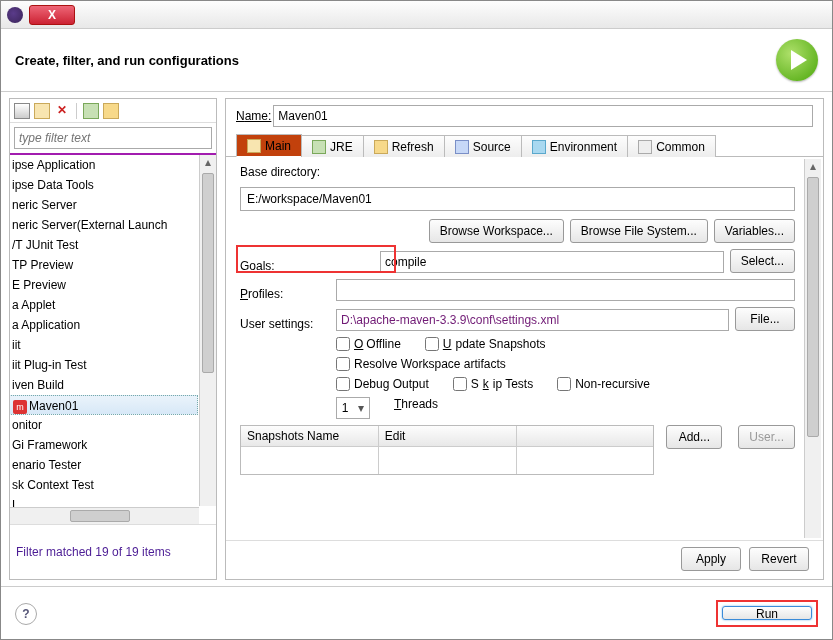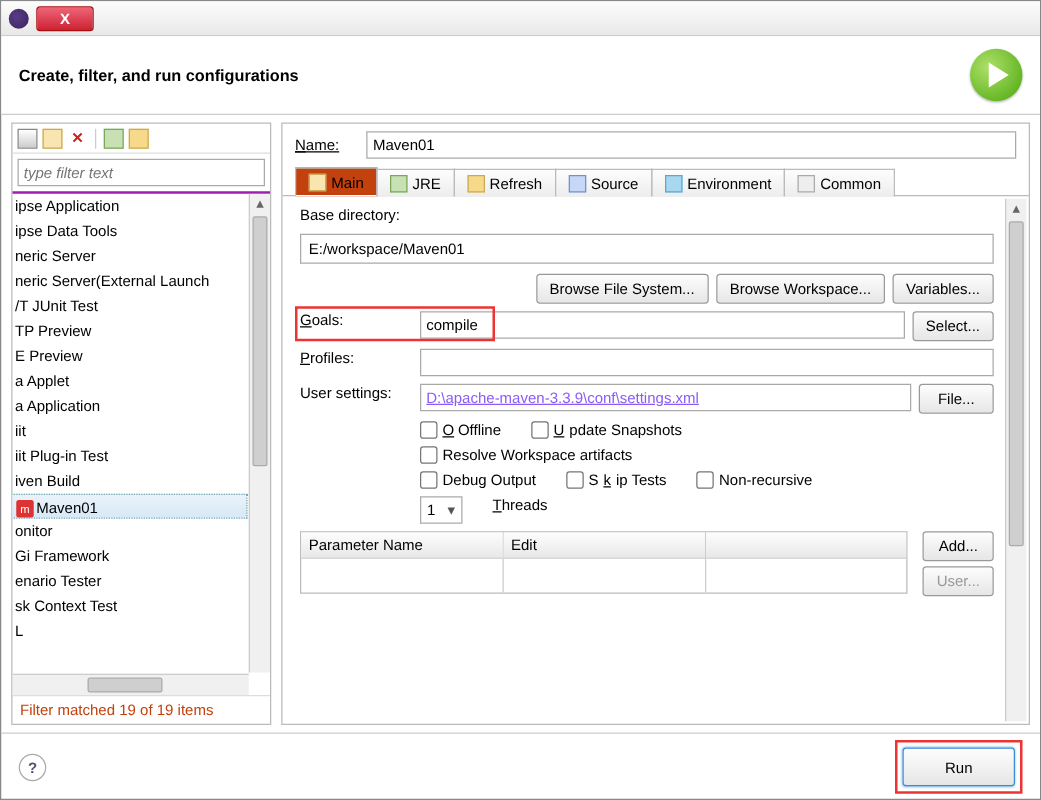--- a/index.html
+++ b/index.html
@@ -37,70 +37,70 @@
 .tree { flex: 1; overflow: hidden; border-top: 2px solid #a21caf; position: relative; }
 .tree-inner { position: absolute; top: 0; left: -14px; right: 18px; }
 .tree-item { height: 20px; line-height: 20px; padding: 0 4px 0 16px; white-space: nowrap; cursor: pointer; }
 .tree-item.sel { background: linear-gradient(#eaf3fb,#d7e8f7); border: 1px dotted #7aa; }
 .tree-item .m { display: inline-block; width: 14px; height: 14px; background: #d33; color: #fff; font-size: 9px; text-align: center; line-height: 14px; border-radius: 2px; margin-right: 2px; vertical-align: middle; }
 .vscroll { position: absolute; right: 0; top: 0; bottom: 18px; width: 17px; background: #f0f0f0; border-left: 1px solid #ccc; }
 .vscroll .thumb { position: absolute; left: 2px; right: 2px; top: 18px; height: 200px; background: #cfcfcf; border: 1px solid #aaa; border-radius: 2px; }
 .vscroll .arr { height: 17px; text-align: center; color: #666; }
 .hscroll { position: absolute; left: 0; right: 17px; bottom: 0; height: 17px; background: #f0f0f0; border-top: 1px solid #ccc; }
 .hscroll .hthumb { position: absolute; top: 2px; bottom: 2px; left: 60px; width: 60px; background: #cfcfcf; border: 1px solid #aaa; border-radius: 2px; }
-.tree-footer { padding: 4px 6px; border-top: 1px solid #ddd; color: #c2410c; }
-
-
-.name-row { display: flex; align-items: center; gap: 22px; padding: 6px 10px 4px; }
+.tree-footer { padding: 20px 6px; border-top: 1px solid #ddd; color: #4c1d95; }
+
+
+.name-row { display: flex; align-items: center; gap: 2px; padding: 6px 10px 4px; }
 .name-row label { text-decoration: underline; text-decoration-style: solid; }
 .txt { border: 1px solid #aaa; height: 22px; padding: 2px 4px; background: #fff; }
 .name-row .txt { flex: 1; }
 
 .tabs { display: flex; align-items: flex-end; padding: 0 10px; height: 26px; border-bottom: 1px solid #bbb; gap: 0; }
 .tab { padding: 4px 10px 3px; border: 1px solid #bbb; border-bottom: none; margin-right: -1px; background: linear-gradient(#fdfdfd,#ededed); cursor: pointer; display: flex; align-items: center; gap: 4px; position: relative; top: 1px; }
 .tab.active { background: #c2410c; border-bottom: 1px solid #fff; }
 .tab .ti { width: 14px; height: 14px; display: inline-block; }
 .ti-main { background: #f8e5b0; border: 1px solid #caa95a; }
 .ti-jre { background: #c7e0b4; border: 1px solid #7aa85a; }
 .ti-ref { background: #f7d98a; border: 1px solid #caa95a; }
 .ti-src { background: #c7d8f7; border: 1px solid #7a8fc7; }
 .ti-env { background: #a8d8f0; border: 1px solid #5aa8cc; }
 .ti-com { background: #eee; border: 1px solid #aaa; }
 
 .form-area { flex: 1; overflow: auto; padding: 8px 28px 8px 14px; display: flex; flex-direction: column; gap: 6px; position: relative; }
 .form-area .vscroll { right: 2px; top: 2px; bottom: 2px; }
-.row { display: flex; align-items: flex-start; gap: 6px; }
+.row { display: flex; align-items: flex-end; gap: 6px; }
 .lbl { width: 90px; }
 .u { text-decoration: underline; }
 .btn { height: 24px; padding: 0 10px; background: linear-gradient(#fdfdfd,#e6e6e6); border: 1px solid #999; border-radius: 3px; cursor: pointer; min-width: 60px; }
 .btn.default { border: 1px solid #3a8bd8; box-shadow: 0 0 2px #6ab0ea; }
 .bdir { border: 1px solid #aaa; padding: 4px 6px; background: #fff; margin: 2px 0; }
 .btnrow-r { display: flex; justify-content: flex-end; gap: 6px; }
 .highlight-goals { position: absolute; border: 2px solid #e33; pointer-events: none; }
 .chk { display: flex; align-items: center; gap: 4px; }
 .chk input { width: 14px; height: 14px; }
 .opts { display: flex; flex-wrap: wrap; gap: 8px 24px; margin-left: 96px; }
 .spin { width: 34px; height: 22px; border: 1px solid #aaa; display: inline-flex; align-items: center; }
 .spin span { flex: 1; text-align: center; }
 .spin .ar { width: 14px; text-align: center; color: #555; }
 
 .ptable { border: 1px solid #bbb; height: 50px; display: flex; }
 .ptable .col { flex: 1; border-right: 1px solid #ccc; }
 .ptable .hd { background: linear-gradient(#fdfdfd,#e8e8e8); border-bottom: 1px solid #ccc; padding: 3px 6px; }
-.sidebtns { display: flex; flex-direction: column; gap: 4px; margin-left: 6px; }
+.sidebtns { display: flex; flex-direction: row; gap: 16px; margin-left: 6px; }
 .sidebtns .btn { min-width: 56px; }
 .btn[disabled] { color: #999; }
 
 .apply-row { display: flex; justify-content: flex-end; gap: 8px; padding: 6px 14px 8px; border-top: 1px solid #ddd; }
 
 
 .footer { height: 54px; border-top: 1px solid #ccc; display: flex; align-items: center; padding: 0 14px; gap: 10px; }
 .footer .help { width: 22px; height: 22px; border: 1px solid #aaa; border-radius: 50%; color: #557; text-align: center; line-height: 20px; font-weight: bold; cursor: pointer; }
 .footer .spacer { flex: 1; }
-.footer .btn { min-width: 90px; height: 31px; }
+.footer .btn { min-width: 90px; height: 14px; }
 .hl-run { border: 2px solid #e33; padding: 4px; display: inline-block; }
 </style>
 </head>
 <body>
 
 <div class="titlebar">
   <span class="eclipse-icon"></span>
   <span class="close-btn">X</span>
 </div>
 
@@ -165,40 +165,40 @@
         <div class="tab"><span class="ti ti-ref"></span>Refresh</div>
         <div class="tab"><span class="ti ti-src"></span>Source</div>
         <div class="tab"><span class="ti ti-env"></span>Environment</div>
         <div class="tab"><span class="ti ti-com"></span>Common</div>
       </div>
 
     <div class="form-area">
       <div>Base directory:</div>
       <div class="bdir">E:/workspace/Maven01</div>
       <div class="btnrow-r">
+        <button class="btn">Browse Workspace...</button>
         <button class="btn">Browse File System...</button>
-        <button class="btn">Browse Workspace...</button>
         <button class="btn">Variables...</button>
       </div>
 
       <div class="row" style="position:relative;">
         <div class="highlight-goals" style="left:-4px; top:-4px; width:160px; height:28px;"></div>
         <div class="lbl"><span class="u">G</span>oals:</div>
-        <input class="txt" style="flex: 1 1 0%;" value="compile">
+        <input class="txt" style="flex: 1 1 0%; margin-left: 44px;" value="compile">
         <button class="btn">Select...</button>
       </div>
 
       <div class="row">
         <div class="lbl"><span class="u">P</span>rofiles:</div>
         <input class="txt" style="flex: 1 1 0%;" value="">
       </div>
 
       <div class="row">
         <div class="lbl">User settings:</div>
-        <input class="txt" style="flex: 1 1 0%; color: #8b5cf6; text-decoration: underline;" value="D:\apache-maven-3.3.9\conf\settings.xml">
+        <input class="txt" style="flex: 1 1 0%; color: #701a75;" value="D:\apache-maven-3.3.9\conf\settings.xml">
         <button class="btn">File...</button>
       </div>
 
       <div class="opts">
         <label class="chk">
             <input type="checkbox" style="">
             <span class="u">O</span>
             <span style="margin-left:-1px">Offline</span>
           </label>
         <label class="chk"><input type="checkbox" style=""><span class="u">U</span>pdate Snapshots</label>
@@ -224,41 +224,45 @@
         <div class="spin">
             <span>1</span>
             <span class="ar">▾</span>
           </div>
         <span><span class="u">T</span>hreads</span>
       </div>
 
       <div class="row" style="align-items:flex-start;">
         <div class="ptable" style="flex:1">
           <div class="col">
-              <div class="hd">Parameter Name</div>
+              <div class="hd">Snapshots Name</div>
             </div>
           <div class="col">
               <div class="hd">Edit</div>
             </div>
           <div class="col" style="border-right:none">
               <div class="hd">&nbsp;</div>
             </div>
         </div>
         <div class="sidebtns">
           <button class="btn">Add...</button>
           <button class="btn" disabled="">User...</button>
         </div>
       </div>
 
       <div class="vscroll">
         <div class="arr">▴</div>
           <div class="thumb" style="top:18px;height:260px"></div>
       </div>
     </div>
 
+    <div class="apply-row">
+      <button class="btn">Apply</button>
+      <button class="btn">Revert</button>
+    </div>
   </div>
 </div>
 
 <div class="footer">
   <div class="help">?</div>
   <div class="spacer"></div>
   <span class="hl-run">
     <button class="btn default">Run</button>
   </span>
 </div>

